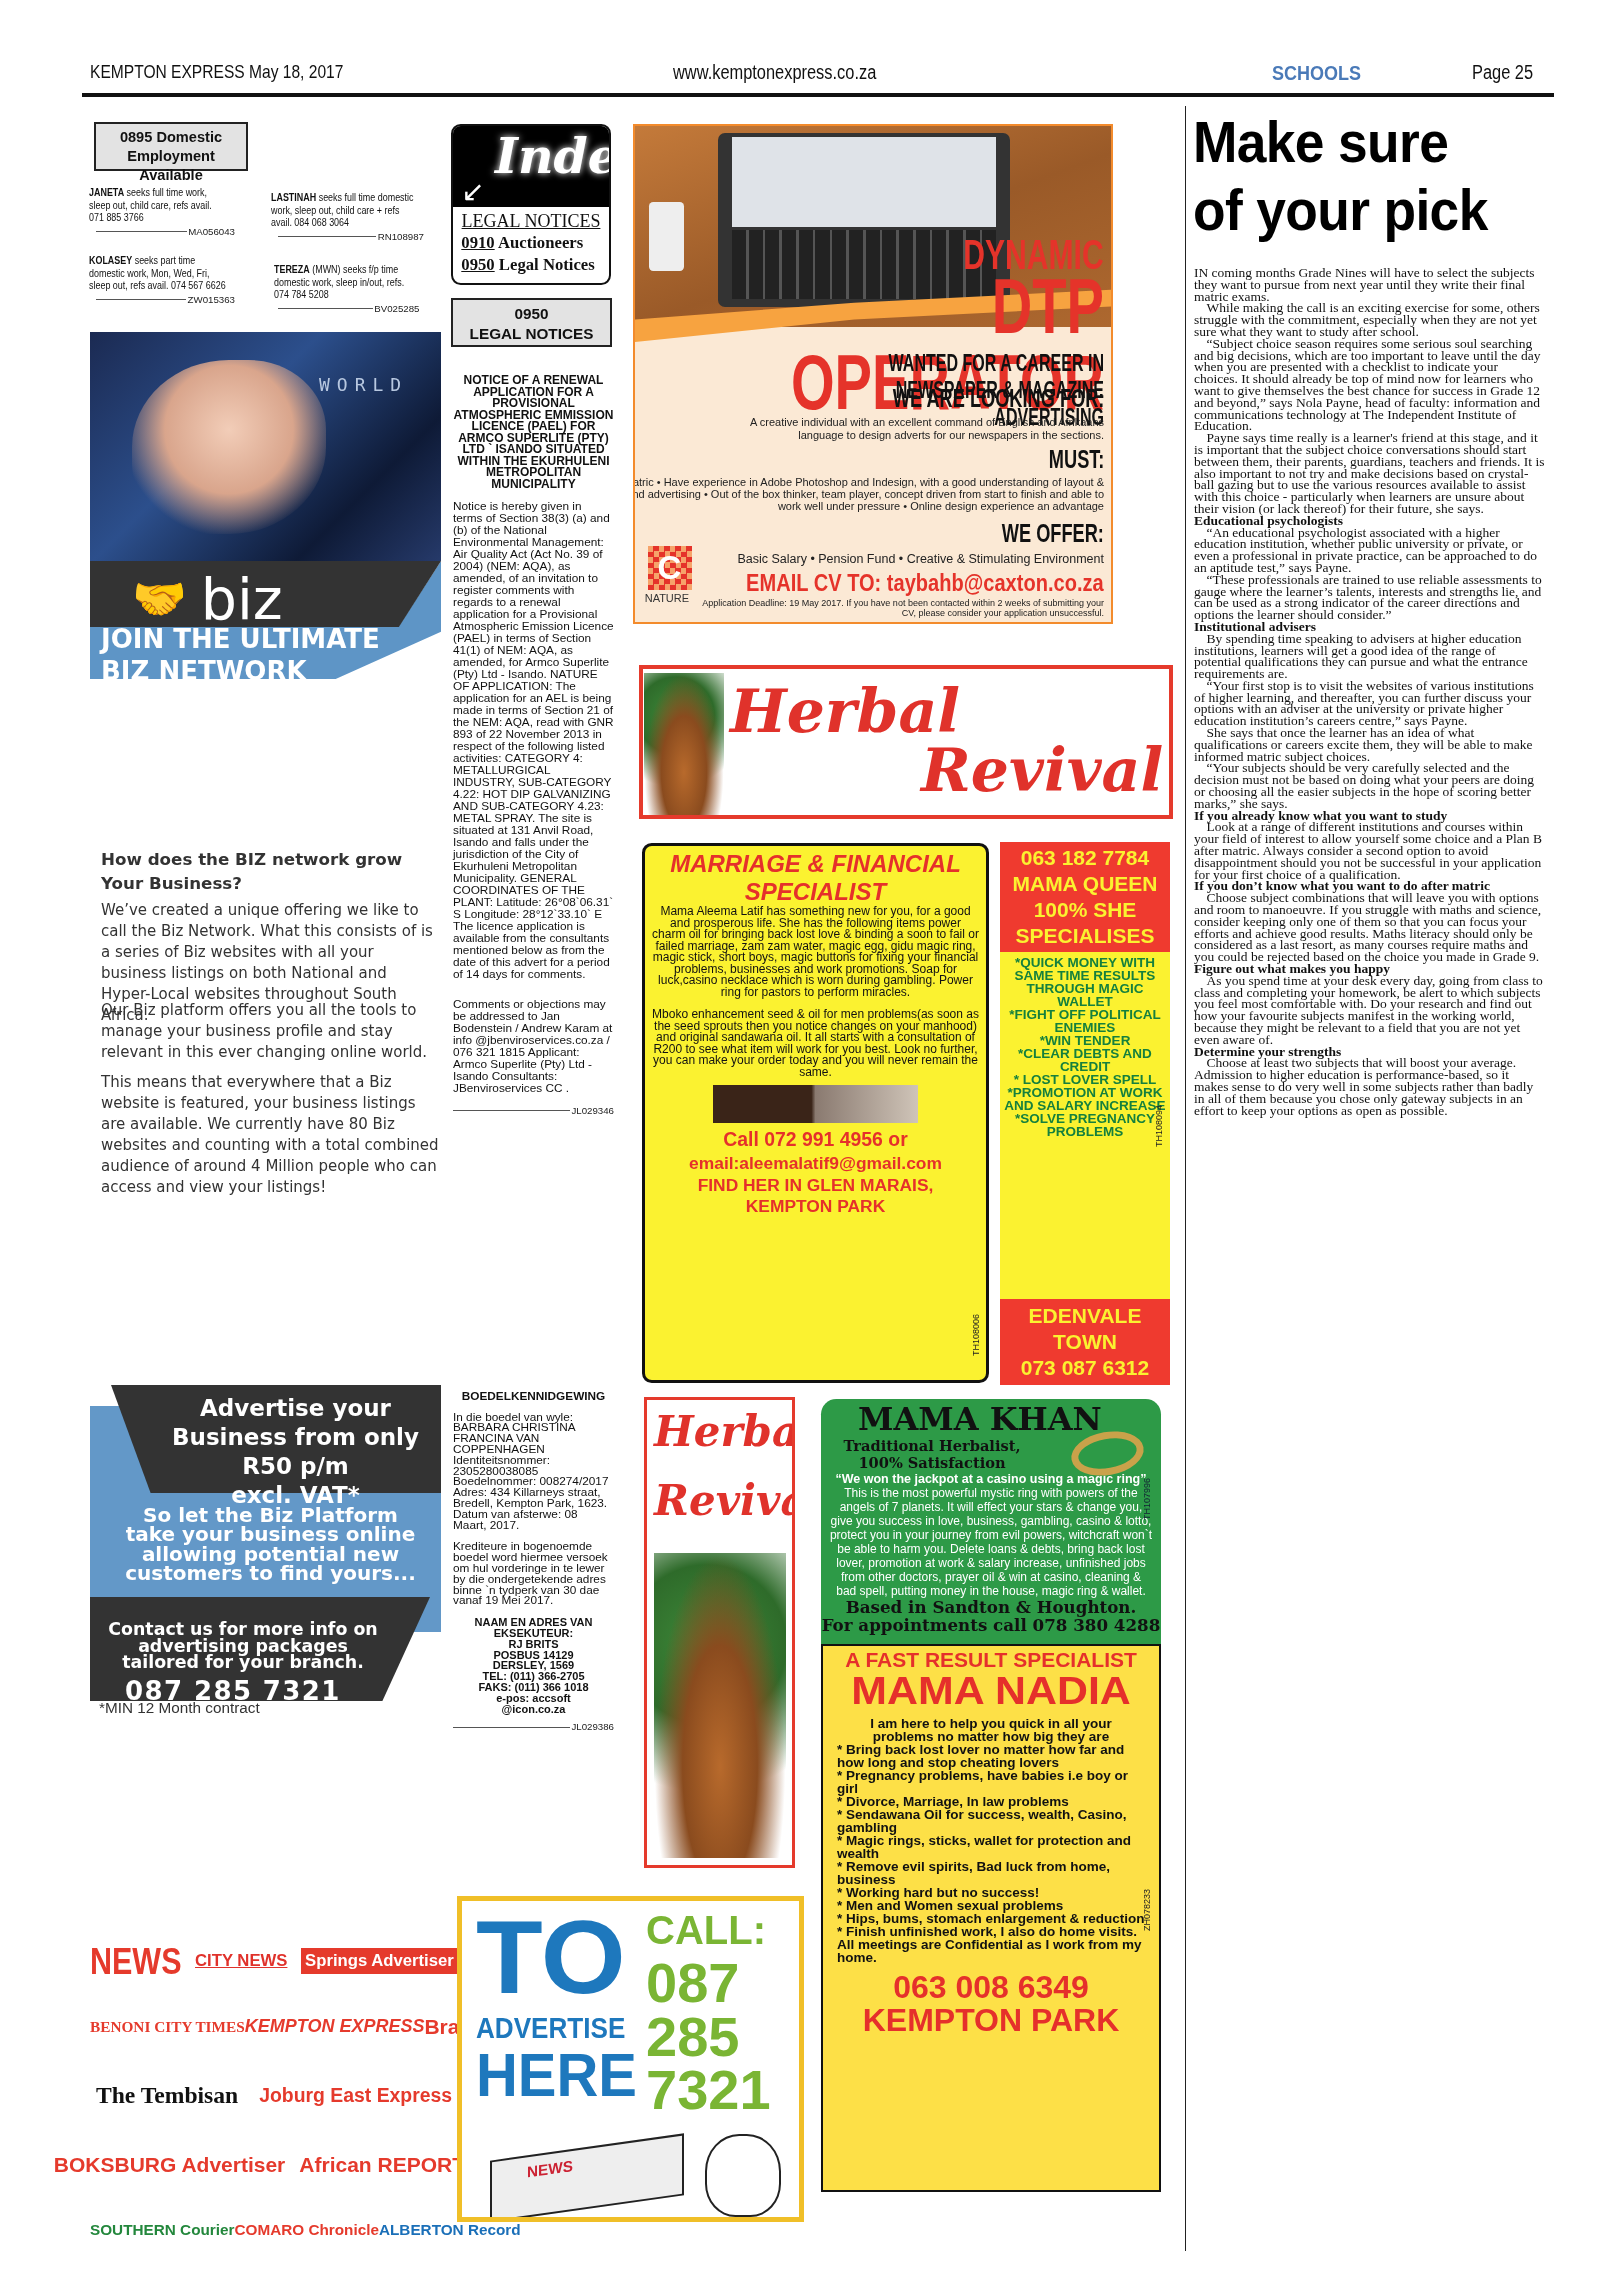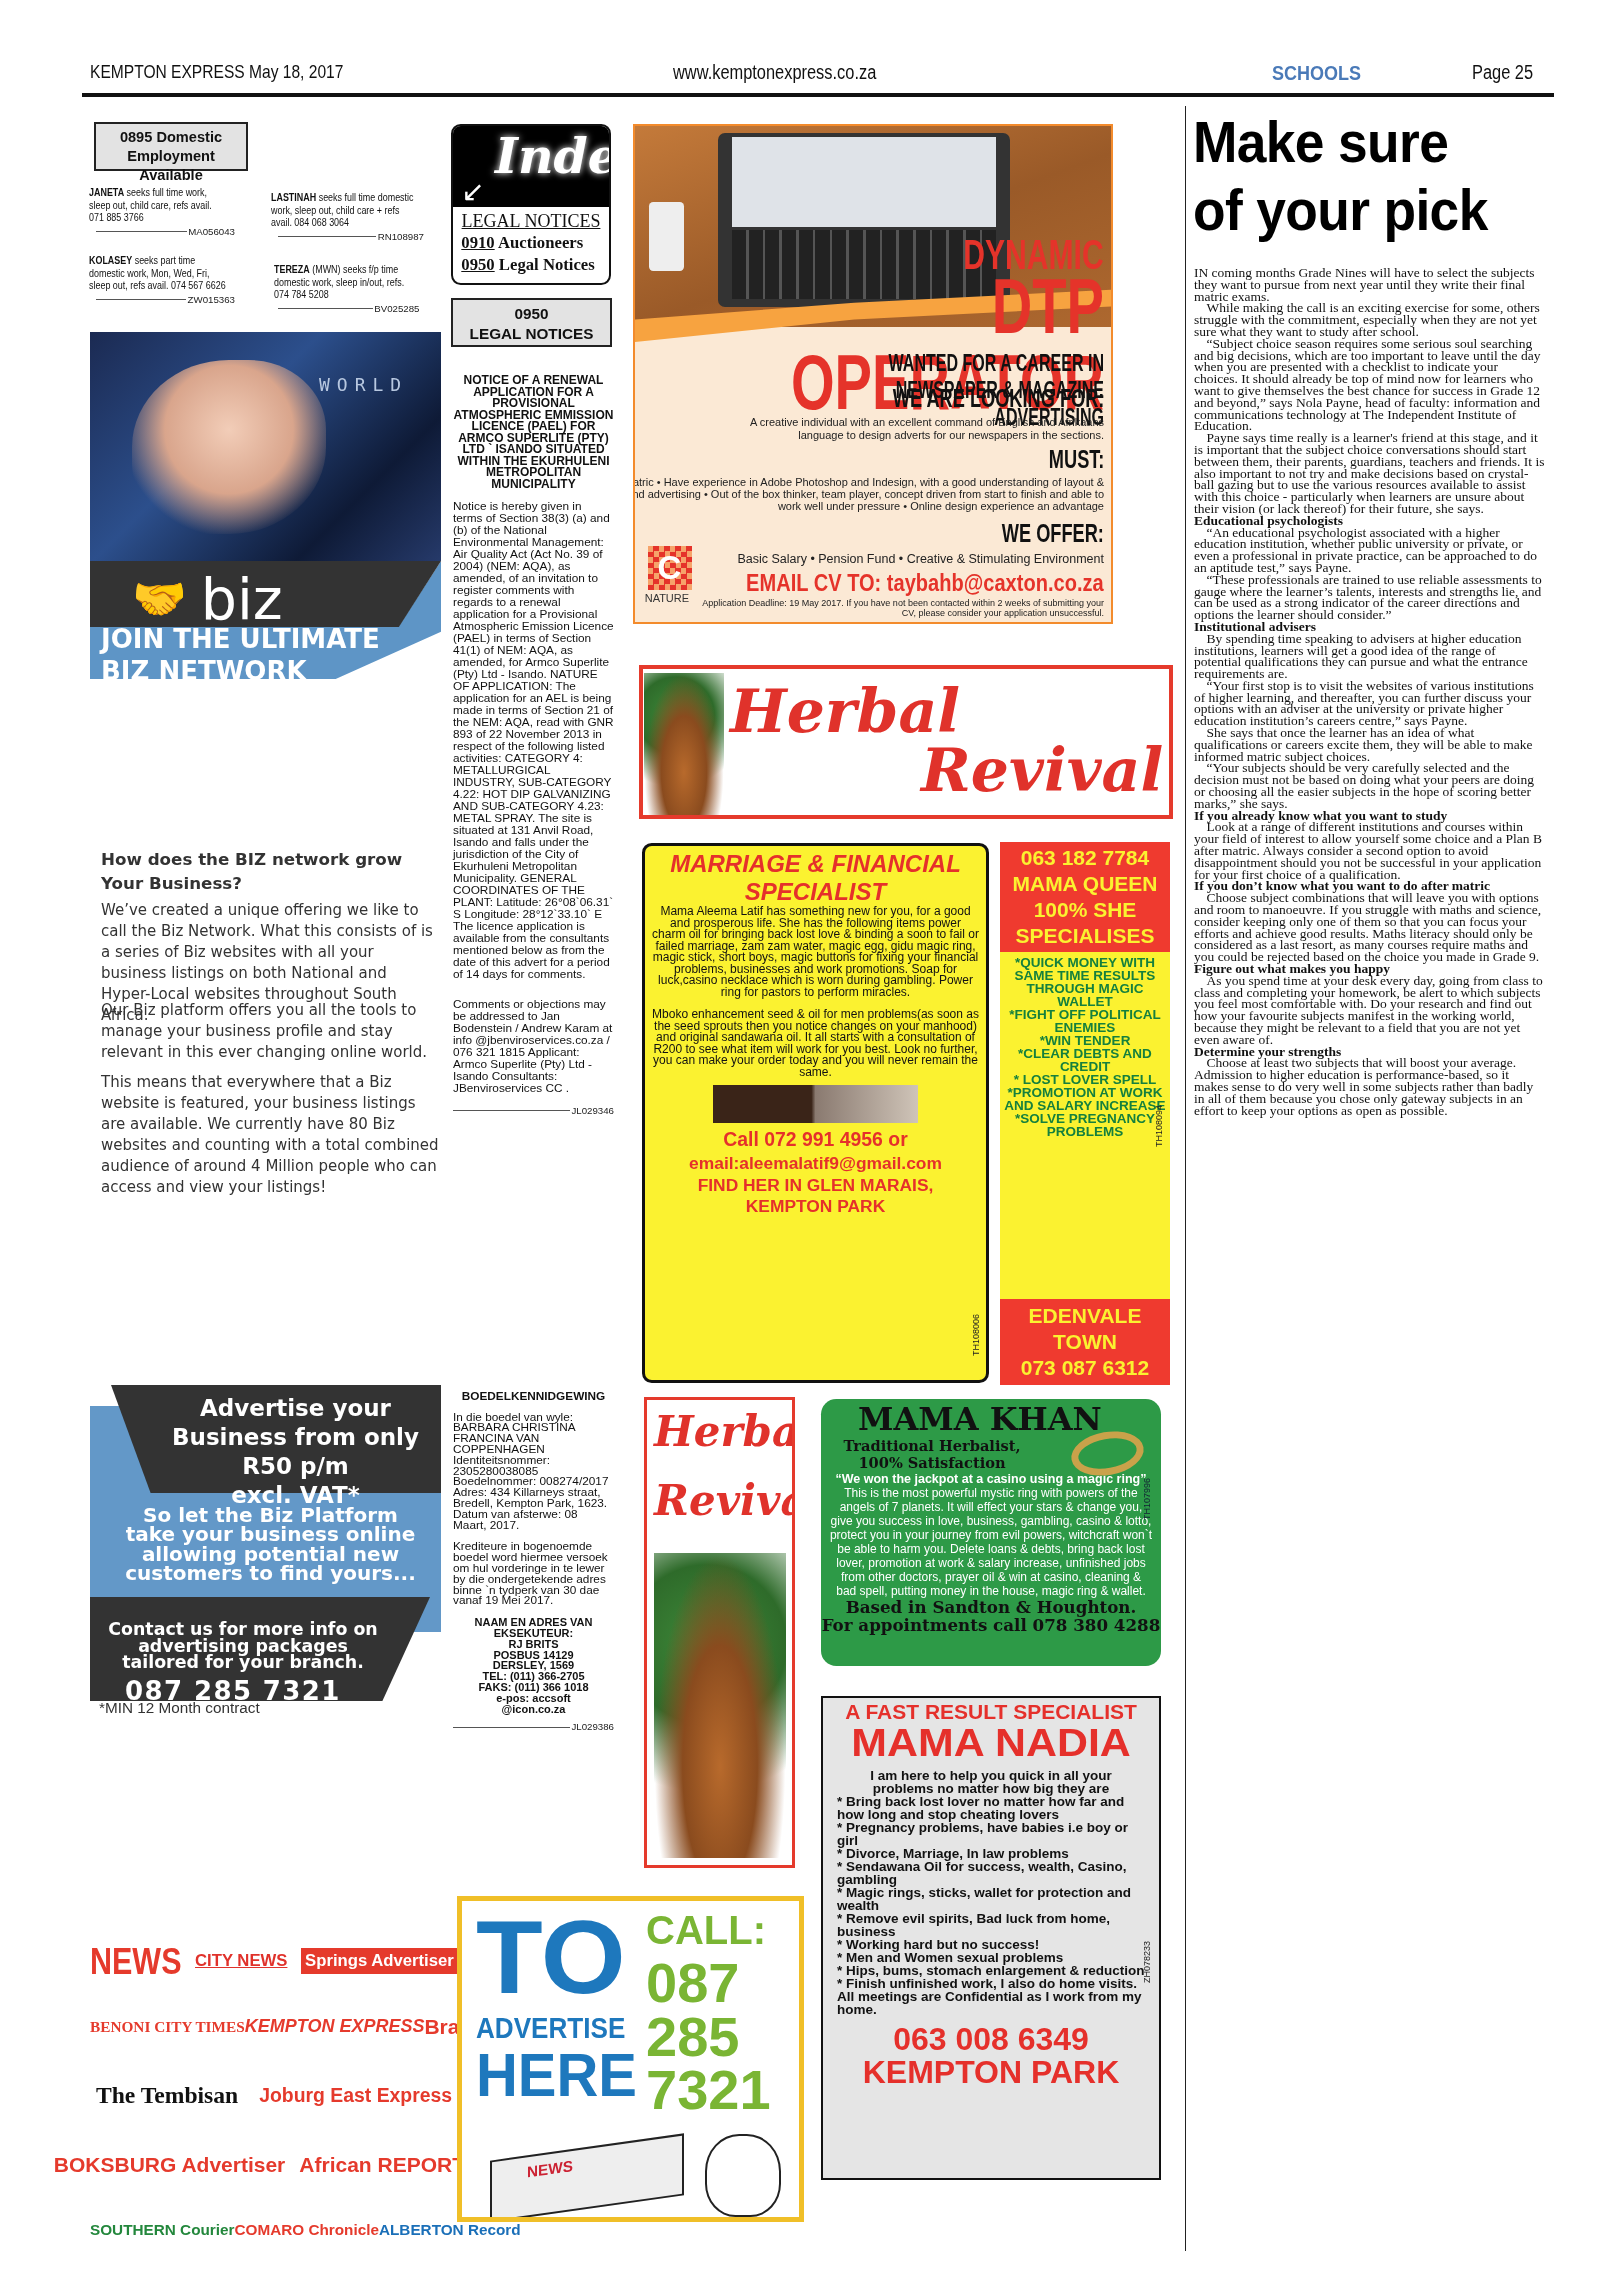--- a/index.html
+++ b/index.html
@@ -61,21 +61,21 @@
 #queen{left:1000px;top:842px;width:170px;height:543px;background:#fbf230;text-align:center}
 .q-red{background:#ef3a2f;color:#fbf230;font-weight:bold;font-size:21px;line-height:26px}
 .q-body{color:#15803d;font-weight:bold;font-size:13.5px;line-height:13px;padding:4.2px 2.8px}
 
 #herbal2{left:644px;top:1397px;width:151px;height:471px;border:3.5px solid #e53a2c;background:#fff;overflow:hidden}
 
 #khan{left:821px;top:1399px;width:340px;height:267px;background:#2d9a47;border-radius:15.3px;text-align:center;overflow:hidden;color:#fff}
 .khan-h{font-family:"DejaVu Serif",serif;font-weight:bold;color:#111}
 .khan-p{font-family:"Liberation Sans",sans-serif;font-size:12px;line-height:14px;color:#fff}
 
-#nadia{left:821px;top:1696px;width:340px;height:484px;background:#e5e5e5;border:2.8px solid #111;overflow:hidden}
+#nadia{left:821px;top:1644px;width:340px;height:548px;background:#fde047;border:2.8px solid #111;overflow:hidden}
 .nadia-r{color:#e5302b;font-weight:bold;text-align:center}
 .nadia-p{font-size:13.5px;line-height:13px;font-weight:bold;color:#111}
 
 #toad{left:457px;top:1896px;width:347px;height:326px;border:5.6px solid #f0bf28;background:#fff;overflow:hidden}
 
 .art{font-family:"Liberation Serif",serif;font-size:13.5px;line-height:11.8px;color:#111;left:1194px;width:351px}
 .art p{text-indent:12.5px}
 .art h4{font-size:13.5px;line-height:11.8px;font-weight:bold}
 #headline{left:1193px;top:108px;font-family:"Liberation Sans",sans-serif;font-weight:bold;font-size:58px;line-height:68px;letter-spacing:-0.7px;transform:scaleX(.92);transform-origin:left top;color:#000}
 .vcode{font-family:"Liberation Sans",sans-serif;font-size:9px;color:#222;transform:rotate(-90deg);transform-origin:left top;white-space:nowrap}

